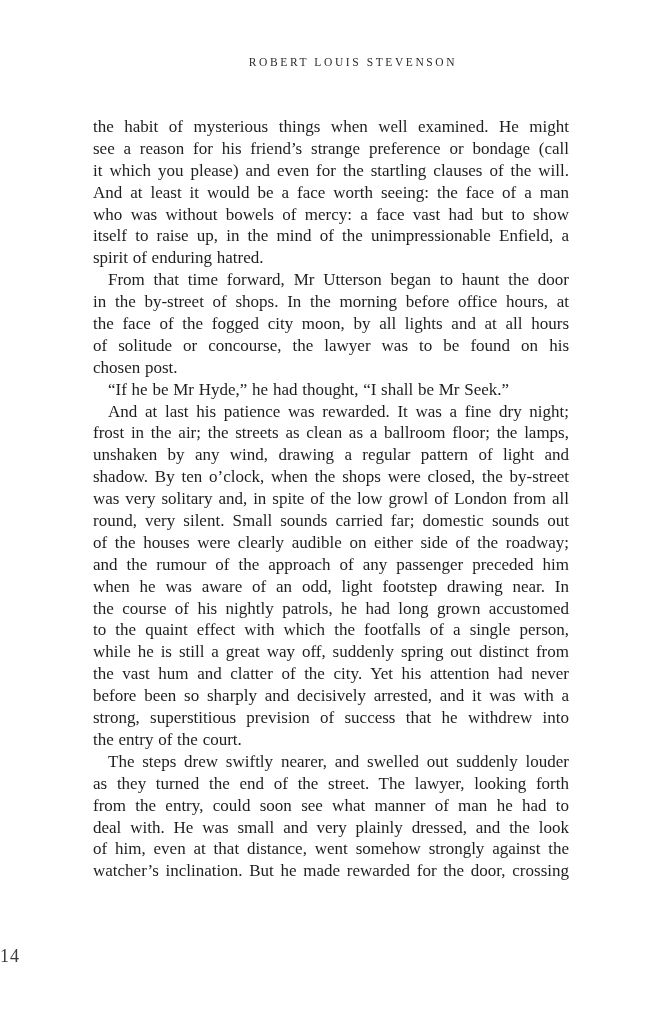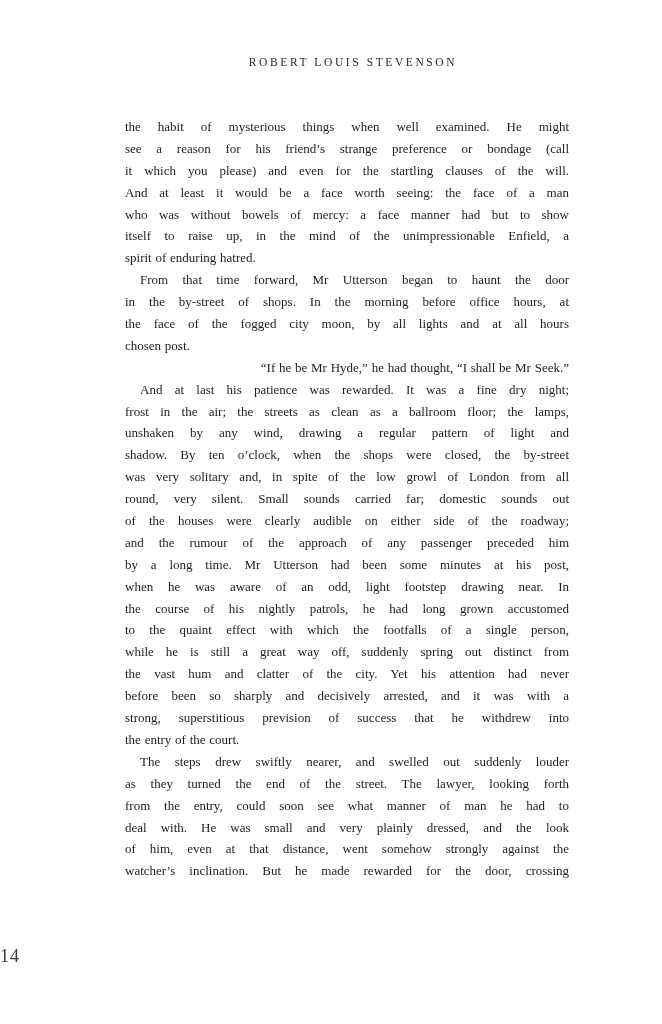--- a/index.html
+++ b/index.html
@@ -29,35 +29,33 @@
     text-transform: uppercase;
   }
   .text-block {
     position: absolute;
     top: 116px;
     left: 93px;
     width: 476px;
     color: #1e1e1e;
   }
   .line {
-    font-size: 13px;
+    font-size: 17px;
     line-height: 21.9px;
     height: 21.9px;
     overflow: hidden;
     text-align: left;
     word-spacing: 0.5px;
-    margin-left: 32px;
   }
   .line.j {
     text-align: justify;
     text-align-last: justify;
   }
   .line.ind {
     text-indent: 15px;
-    text-align: right;
   }
   .page-number {
     position: absolute;
     top: 946px;
     left: 0;
     right: 0;
     text-align: left;
     font-size: 18px;
     letter-spacing: 1px;
     color: #3a3a3a;
@@ -67,37 +65,37 @@
 <body>
 
 <div class="book-page">
   <div class="running-header">ROBERT LOUIS STEVENSON</div>
 
   <div class="text-block">
       <div class="line j">the habit of mysterious things when well examined. He might</div>
       <div class="line j">see a reason for his friend’s strange preference or bondage (call</div>
       <div class="line j">it which you please) and even for the startling clauses of the will.</div>
       <div class="line j">And at least it would be a face worth seeing: the face of a man</div>
-      <div class="line j">who was without bowels of mercy: a face manner had but to show</div>
+      <div class="line j">who was without bowels of mercy: a face vast had but to show</div>
       <div class="line j">itself to raise up, in the mind of the unimpressionable Enfield, a</div>
       <div class="line">spirit of enduring hatred.</div>
       <div class="line j ind">From that time forward, Mr Utterson began to haunt the door</div>
       <div class="line j">in the by-street of shops. In the morning before office hours, at</div>
       <div class="line j">the face of the fogged city moon, by all lights and at all hours</div>
+      <div class="line j">of solitude or concourse, the lawyer was to be found on his</div>
       <div class="line">chosen post.</div>
       <div class="line ind">“If he be Mr Hyde,” he had thought, “I shall be Mr Seek.”</div>
       <div class="line j ind">And at last his patience was rewarded. It was a fine dry night;</div>
       <div class="line j">frost in the air; the streets as clean as a ballroom floor; the lamps,</div>
       <div class="line j">unshaken by any wind, drawing a regular pattern of light and</div>
       <div class="line j">shadow. By ten o’clock, when the shops were closed, the by-street</div>
       <div class="line j">was very solitary and, in spite of the low growl of London from all</div>
       <div class="line j">round, very silent. Small sounds carried far; domestic sounds out</div>
       <div class="line j">of the houses were clearly audible on either side of the roadway;</div>
       <div class="line j">and the rumour of the approach of any passenger preceded him</div>
-      <div class="line j">by a long time. Mr Utterson had been some minutes at his post,</div>
       <div class="line j">when he was aware of an odd, light footstep drawing near. In</div>
       <div class="line j">the course of his nightly patrols, he had long grown accustomed</div>
       <div class="line j">to the quaint effect with which the footfalls of a single person,</div>
       <div class="line j">while he is still a great way off, suddenly spring out distinct from</div>
       <div class="line j">the vast hum and clatter of the city. Yet his attention had never</div>
       <div class="line j">before been so sharply and decisively arrested, and it was with a</div>
       <div class="line j">strong, superstitious prevision of success that he withdrew into</div>
       <div class="line">the entry of the court.</div>
       <div class="line j ind">The steps drew swiftly nearer, and swelled out suddenly louder</div>
       <div class="line j">as they turned the end of the street. The lawyer, looking forth</div>

